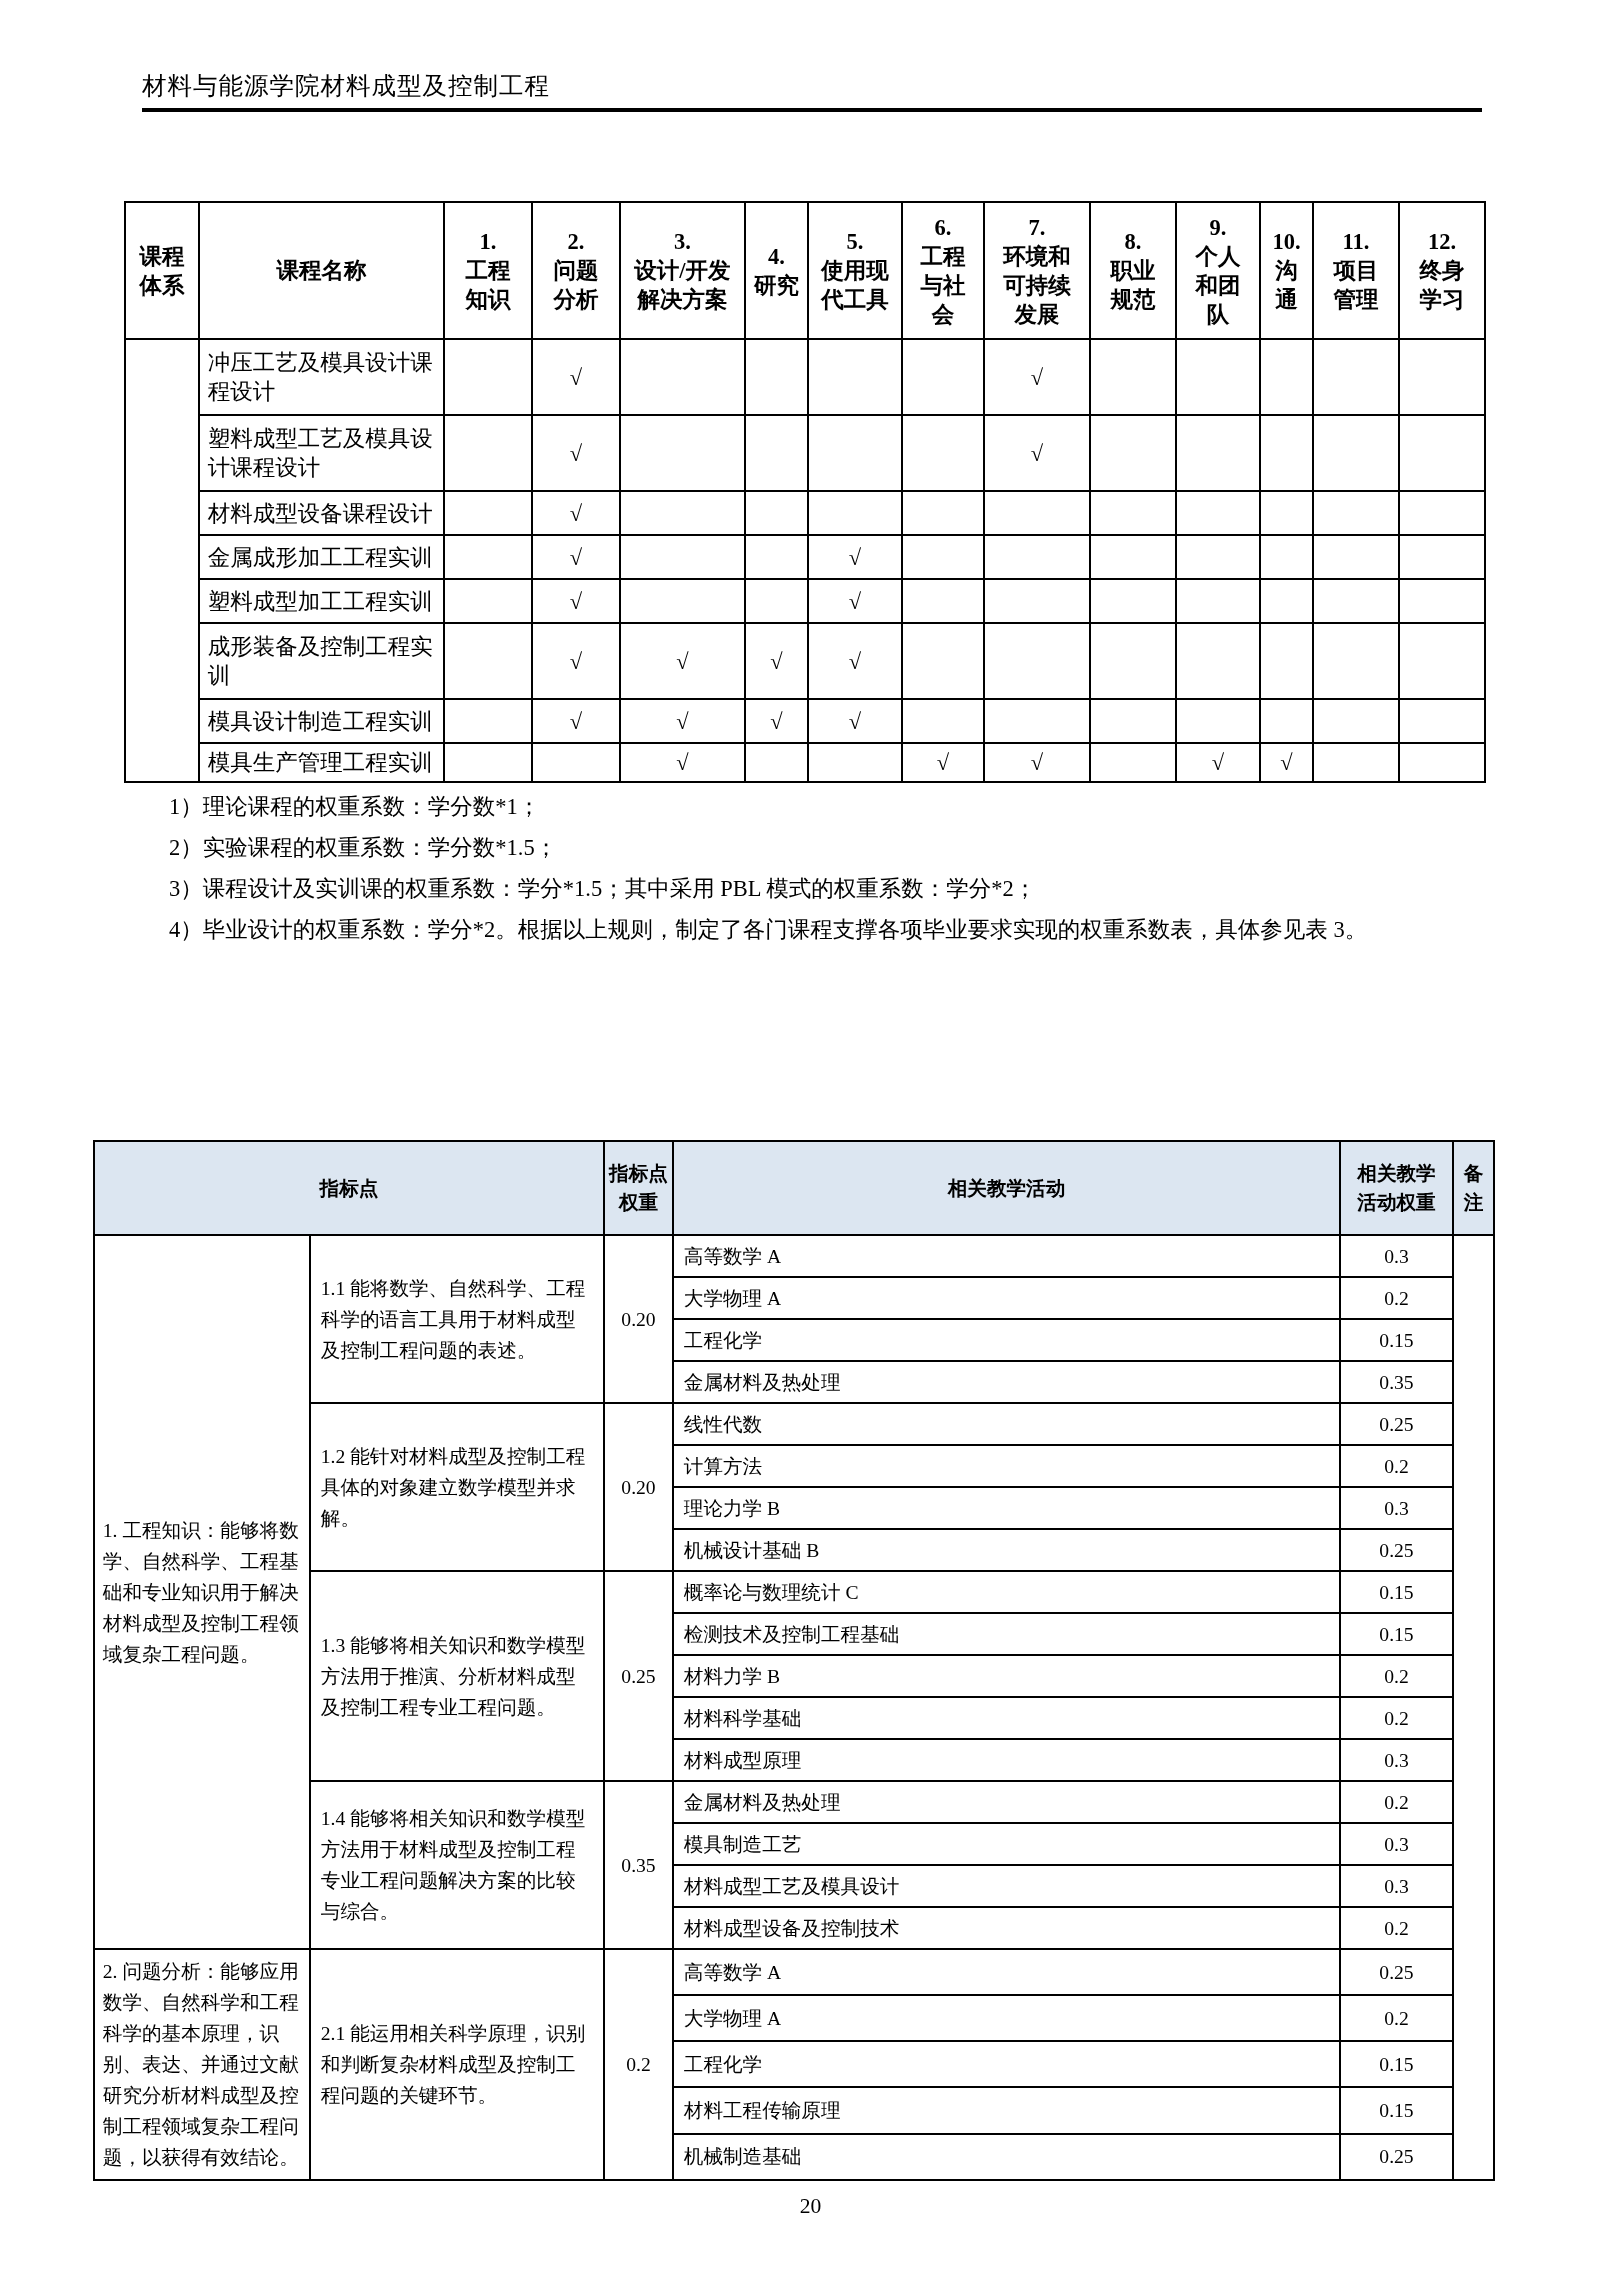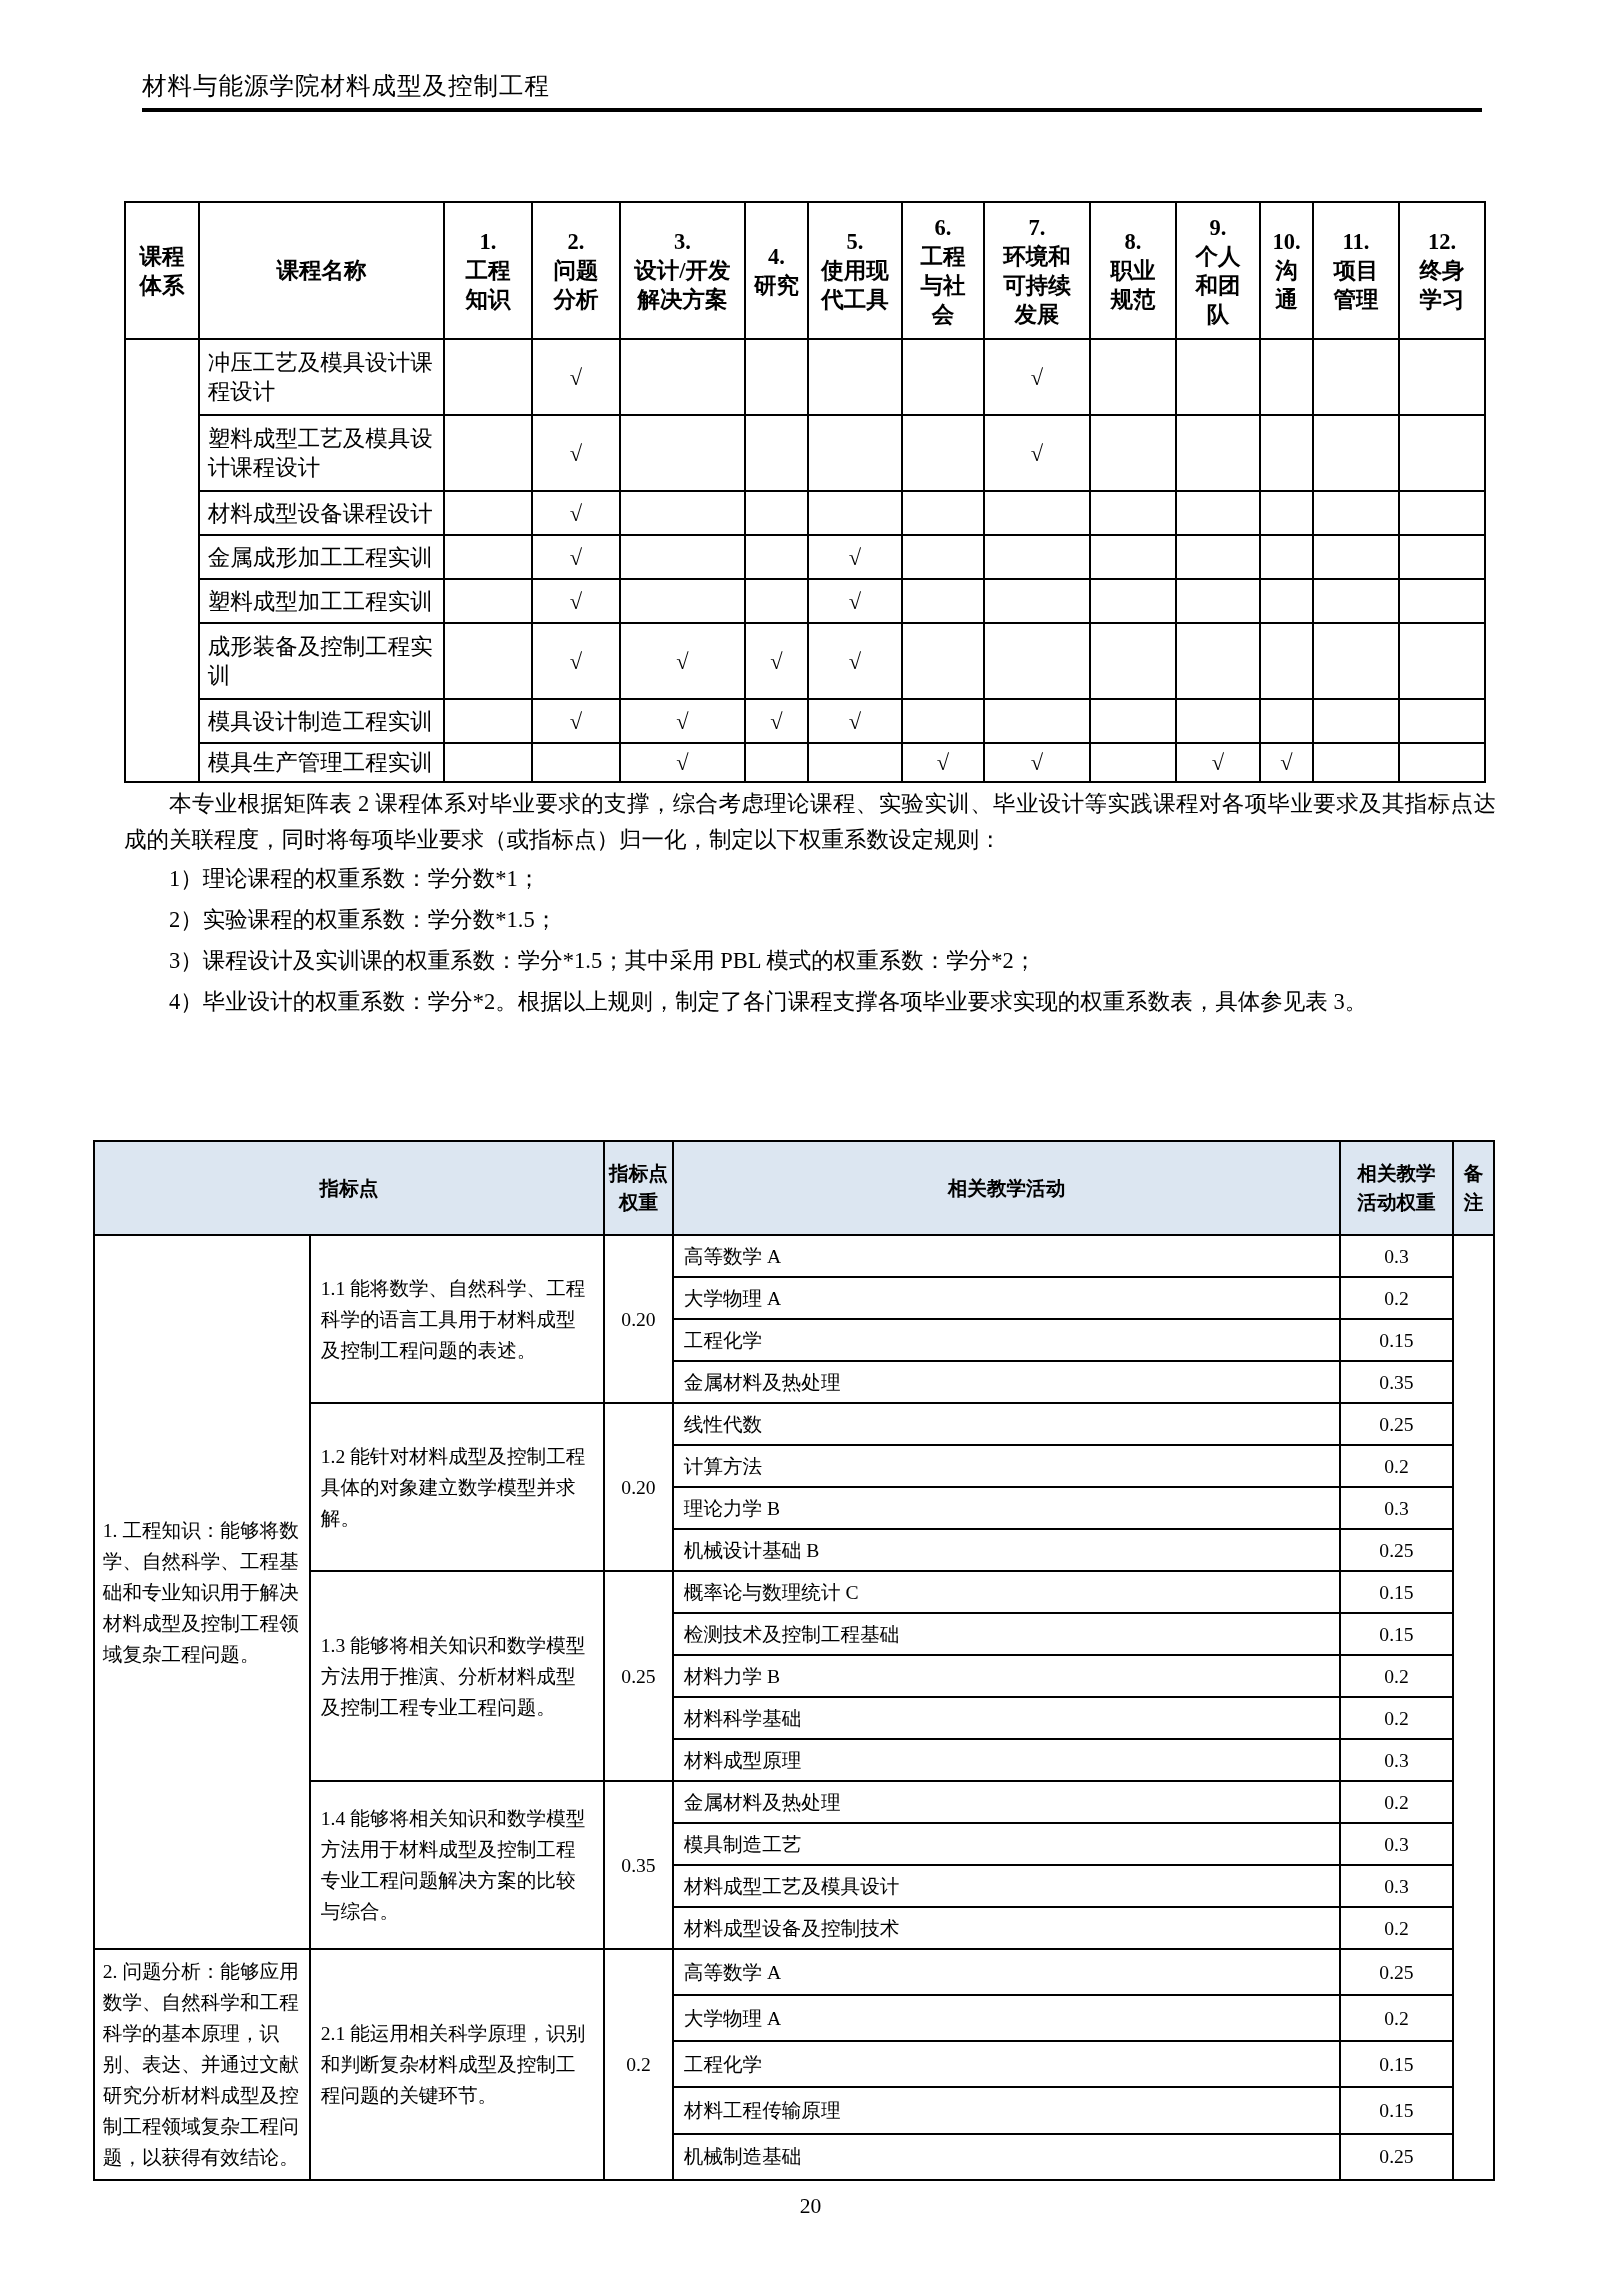--- a/index.html
+++ b/index.html
@@ -241,21 +241,20 @@
             <td class="chk">√</td>
             <td class="chk">√</td>
             <td class="chk"></td>
             <td class="chk"></td>
           </tr>
         </tbody>
       </table>
   </div>
 
   <div class="para-block">
-    <div class="para1">本专业根据矩阵表 2 课程体系对毕业要求的支撑，综合考虑理论课程、实验实训、毕业设计等实践课程对各项毕业要求及其指标点达成的关联程度，同时将每项毕业要求（或指标点）归一化，制定以下权重系数设定规则：</div>
     <div class="rule-line">1）理论课程的权重系数：学分数*1；</div>
     <div class="rule-line">2）实验课程的权重系数：学分数*1.5；</div>
     <div class="rule-line">3）课程设计及实训课的权重系数：学分*1.5；其中采用 PBL 模式的权重系数：学分*2；</div>
     <div class="rule-line">4）毕业设计的权重系数：学分*2。根据以上规则，制定了各门课程支撑各项毕业要求实现的权重系数表，具体参见表 3。</div>
   </div>
 
   <div class="t3-title">表 3 课程支撑毕业要求实现的权重系数表</div>
 
   <div class="t3-wrap">
     <table class="t3">

